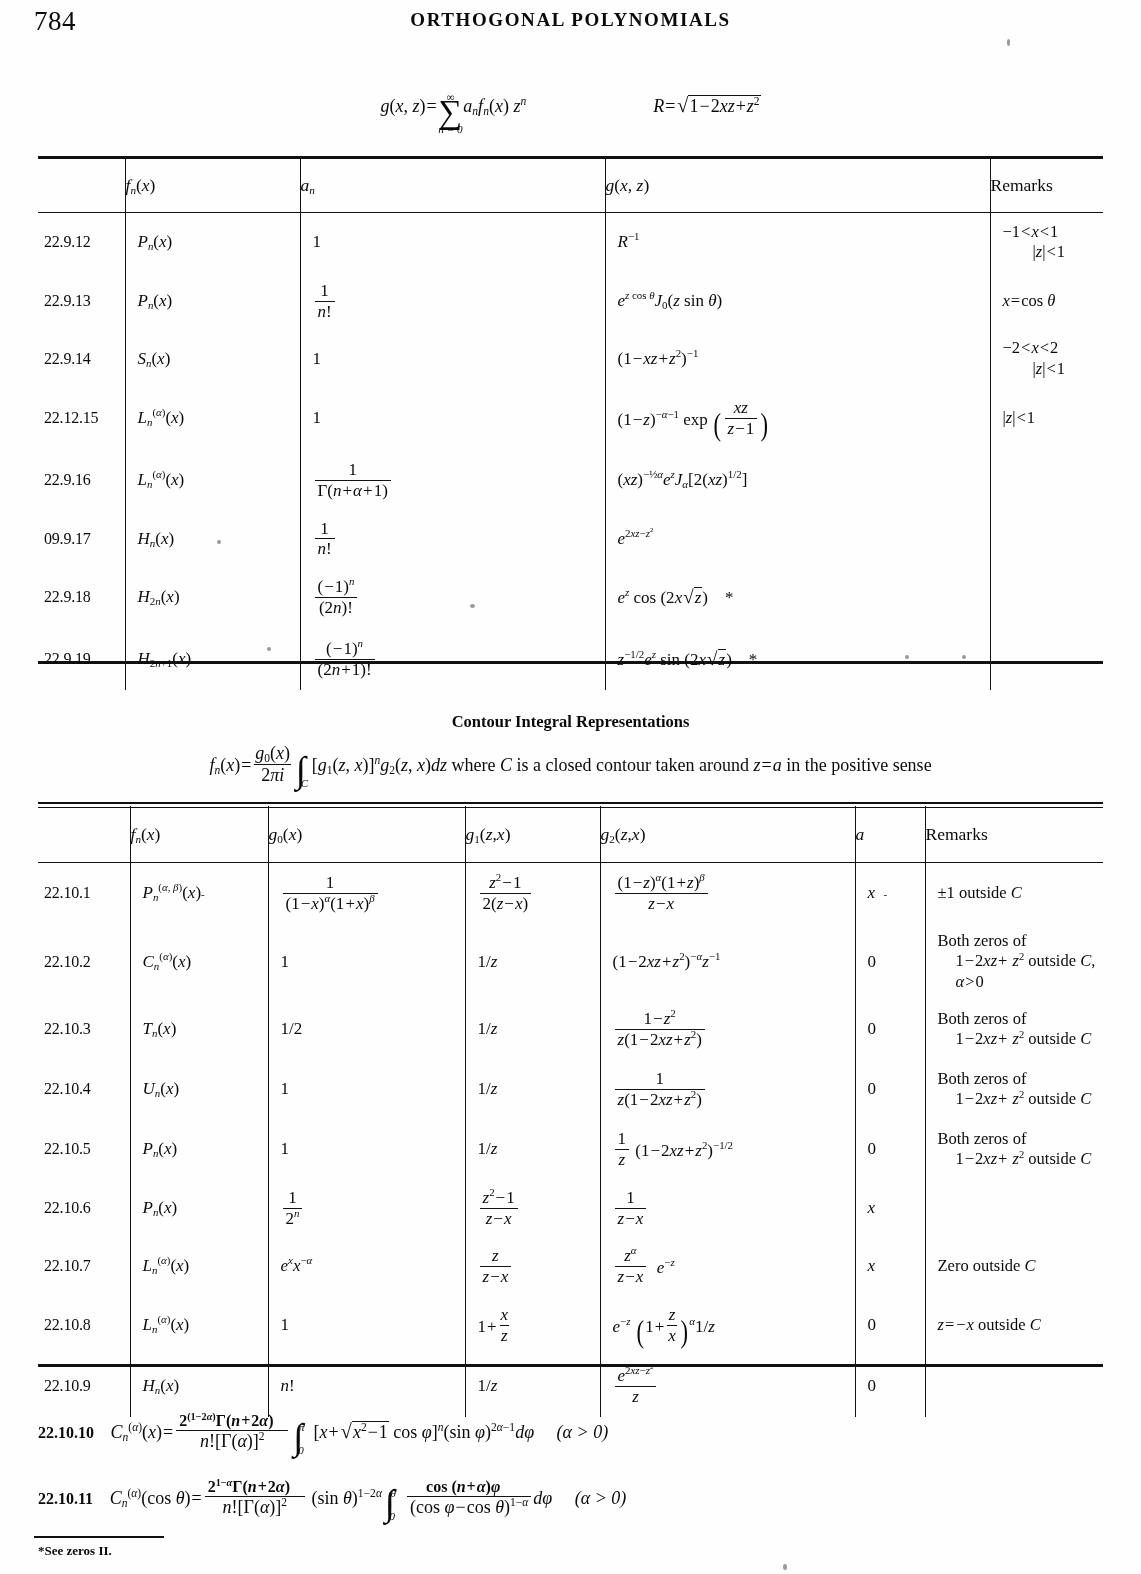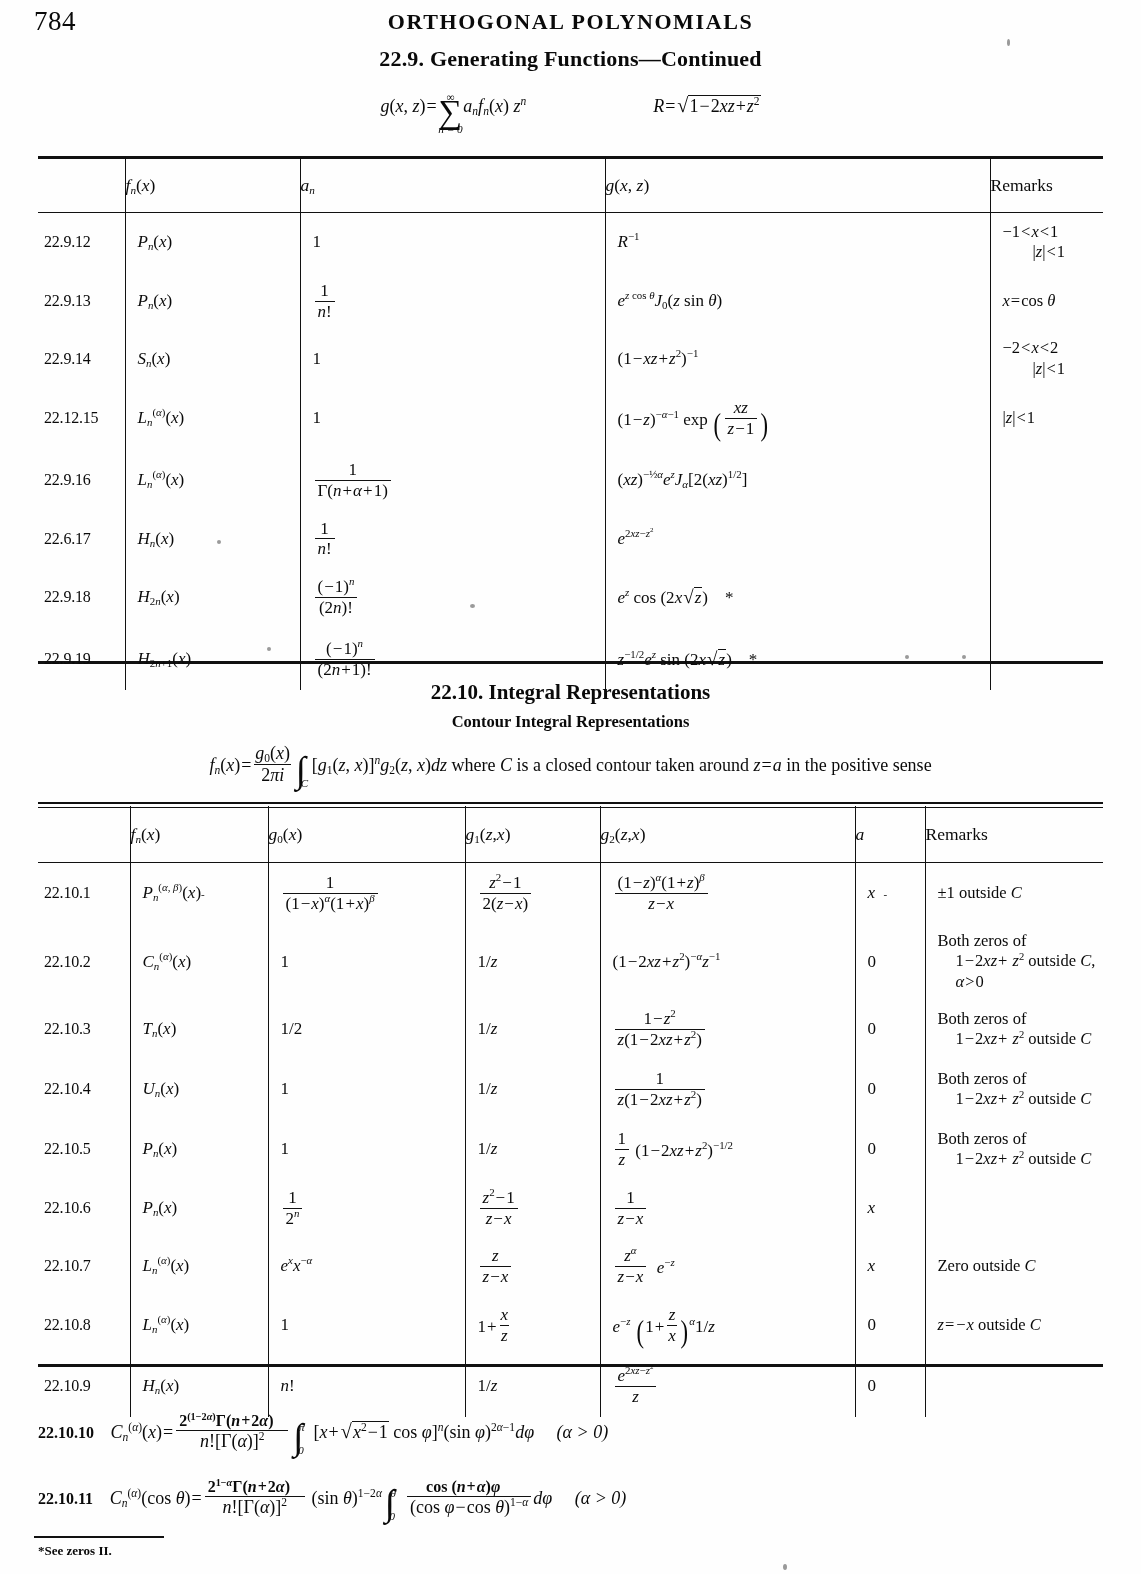--- a/index.html
+++ b/index.html
@@ -114,21 +114,21 @@
     left: 34px;
     top: 6px;
     font-size: 27px;
     letter-spacing: 0.5px;
   }
   .running-head {
     position: absolute;
     left: 0; right: 0;
     top: 9px;
     text-align: center;
-    font-size: 22px;
+    font-size: 19px;
     letter-spacing: 1.6px;
     font-variant: small-caps;
     font-weight: 600;
   }
   .sec-title {
     position: absolute;
     left: 0; right: 0;
     text-align: center;
     font-weight: bold;
   }
@@ -237,21 +237,20 @@
   .speck { position: absolute; background: #9a9a9a; border-radius: 50%; }
 </style>
 </head>
 <body>
 
 <div class="page">
 
   <div class="folio">784</div>
   <div class="running-head">ORTHOGONAL POLYNOMIALS</div>
 
-  <div class="sec-title sec-22-9">22.9. Generating Functions—Continued</div>
 
   <div class="topformula">
     <span class="mi">g</span><span class="mr">(</span><span class="mi">x</span><span class="mr">,&nbsp;</span><span class="mi">z</span><span class="mr">)</span><span class="rel">=</span><span class="bigsum">∑<span class="hi">∞</span><span class="lo">n&nbsp;=&nbsp;0</span></span><span class="mi">a</span><sub class="sb"><span class="mi">n</span></sub><span class="mi">f</span><sub class="sb"><span class="mi">n</span></sub><span class="mr">(</span><span class="mi">x</span><span class="mr">)</span>&nbsp;<span class="mi">z</span><sup class="sp"><span class="mi">n</span></sup>
     <span class="gap"></span>
     <span class="mi">R</span><span class="rel">=</span><span class="sqrt"><span class="rad">√</span><span class="under"><span class="mr">1</span><span class="rel">−</span><span class="mr">2</span><span class="mi">xz</span><span class="rel">+</span><span class="mi">z</span><sup class="sp">2</sup></span></span>
   </div>
 
   <div class="rule thick" style="left:38px; top:156px; width:1065px;"></div>
   <div class="rule thin" style="left:38px; top:212px; width:1065px;"></div>
   <div class="rule thick" style="left:38px; top:661px; width:1065px;"></div>
@@ -349,21 +348,21 @@
         <td class="cell vline">
           <span class="frac"><span class="num mr">1</span><span class="den"><span class="mr">Γ(</span><span class="mi">n</span><span class="rel">+</span><span class="mi">α</span><span class="rel">+</span><span class="mr">1)</span></span></span>
         </td>
         <td class="cell vline">
           <span class="mr">(</span><span class="mi">xz</span><span class="mr">)</span><sup class="sp">−½<span class="mi">α</span></sup><span class="mi">e</span><sup class="sp"><span class="mi">z</span></sup><span class="mi">J</span><sub class="sb"><span class="mi">α</span></sub><span class="mr">[2(</span><span class="mi">xz</span><span class="mr">)</span><sup class="sp">1/2</sup><span class="mr">]</span>
         </td>
         <td class="cell vline"></td>
       </tr>
 
       <tr style="height:55px;">
-        <td class="eqnum">22.6.17</td>
+        <td class="eqnum">09.9.17</td>
         <td class="cell vline">
           <span class="mi">H</span><sub class="sb"><span class="mi">n</span></sub><span class="mr">(</span><span class="mi">x</span><span class="mr">)</span>
         </td>
         <td class="cell vline">
           <span class="frac"><span class="num mr">1</span><span class="den"><span class="mi">n</span><span class="mr">!</span></span></span>
         </td>
         <td class="cell vline">
           <span class="mi">e</span><sup class="sp"><span class="mr">2</span><span class="mi">xz</span>−<span class="mi">z</span><sup class="sp">2</sup></sup>
         </td>
         <td class="cell vline"></td>
@@ -392,21 +391,20 @@
           <span class="frac"><span class="num"><span class="mr">(</span><span class="rel">−</span><span class="mr">1)</span><sup class="sp"><span class="mi">n</span></sup></span><span class="den"><span class="mr">(2</span><span class="mi">n</span><span class="rel">+</span><span class="mr">1)!</span></span></span>
         </td>
         <td class="cell vline">
           <span class="mi">z</span><sup class="sp">−1/2</sup><span class="mi">e</span><sup class="sp"><span class="mi">z</span></sup> sin <span class="mr">(2</span><span class="mi">x</span><span class="sqrt"><span class="rad">√</span><span class="under"><span class="mi">z</span></span></span><span class="mr">)</span>&nbsp;&nbsp;&nbsp;&nbsp;*
         </td>
         <td class="cell vline"></td>
       </tr>
     </tbody>
   </table>
 
-  <div class="sec-title sec-22-10">22.10.  Integral Representations</div>
   <div class="subhead sub-contour">Contour Integral Representations</div>
 
   <div class="contour-line">
     <span class="mi">f</span><sub class="sb"><span class="mi">n</span></sub><span class="mr">(</span><span class="mi">x</span><span class="mr">)</span><span class="rel">=</span><span class="frac tight"><span class="num"><span class="mi">g</span><sub class="sb">0</sub><span class="mr">(</span><span class="mi">x</span><span class="mr">)</span></span><span class="den"><span class="mr">2</span><span class="mi">πi</span></span></span><span class="bigint">∫<span class="lo">C</span></span>&nbsp;<span class="mr">[</span><span class="mi">g</span><sub class="sb">1</sub><span class="mr">(</span><span class="mi">z</span><span class="mr">,&nbsp;</span><span class="mi">x</span><span class="mr">)]</span><sup class="sp"><span class="mi">n</span></sup><span class="mi">g</span><sub class="sb">2</sub><span class="mr">(</span><span class="mi">z</span><span class="mr">,&nbsp;</span><span class="mi">x</span><span class="mr">)</span><span class="mi">dz</span> where <span class="mi">C</span> is a closed contour taken around <span class="mi">z</span><span class="rel">=</span><span class="mi">a</span> in the positive sense
   </div>
 
   <div class="dbl" style="left:38px; top:802px; width:1065px;"></div>
   <div class="rule thin" style="left:38px; top:862px; width:1065px;"></div>
   <div class="rule thick" style="left:38px; top:1364px; width:1065px;"></div>
 

